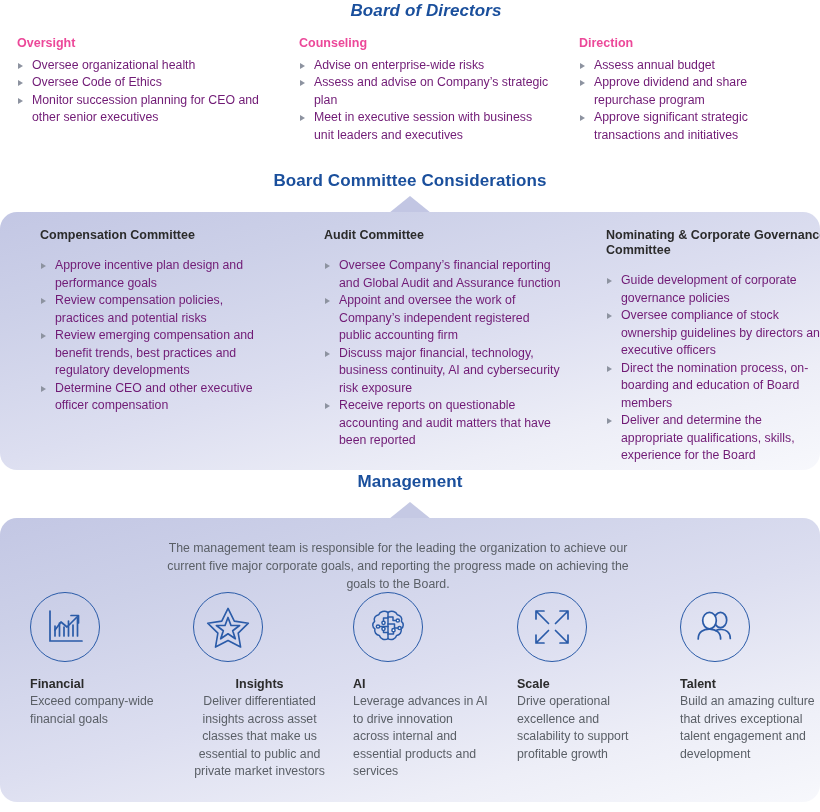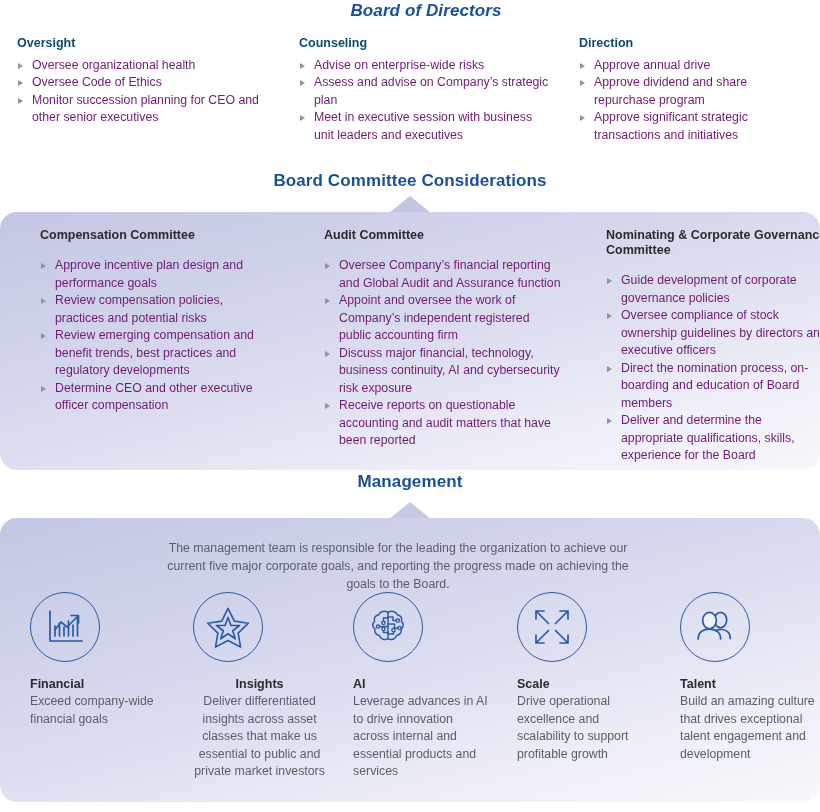--- a/index.html
+++ b/index.html
@@ -24,21 +24,21 @@
   .bod-cols {
     position: absolute; left: 0; top: 36px; width: 820px;
     display: flex;
   }
   .col { padding-right: 14px; }
   .col-1 { width: 283px; padding-left: 17px; }
   .col-2 { width: 283px; padding-left: 16px; }
   .col-3 { width: 254px; padding-left: 13px; }
 
   .col-head {
-    font-size: 12.5px; font-weight: bold; color: #0c4a6e;
+    font-size: 12.5px; font-weight: bold; color: #ec4899;
     margin-bottom: 5px; line-height: 1.25;
   }
   ul.bul { list-style: none; }
   ul.bul li {
     position: relative;
     padding-left: 15px;
     font-size: 12.3px;
     line-height: 17.5px;
     color: #701a75;
     margin-bottom: 0px;
@@ -142,21 +142,21 @@
       <div class="col-head">Counseling</div>
       <ul class="bul">
         <li>Advise on enterprise-wide risks</li>
         <li>Assess and advise on Company’s strategic plan</li>
         <li>Meet in executive session with business unit leaders and executives</li>
       </ul>
     </div>
     <div class="col col-3">
       <div class="col-head">Direction</div>
       <ul class="bul">
-        <li>Approve annual drive</li>
+        <li>Assess annual budget</li>
         <li>Approve dividend and share repurchase program</li>
         <li>Approve significant strategic transactions and initiatives</li>
       </ul>
     </div>
   </div>
 
   <div class="section-title bcc-title">Board Committee Considerations</div>
   <div class="arrow-up arrow-committees"></div>
   <div class="panel panel-committees"></div>
 

